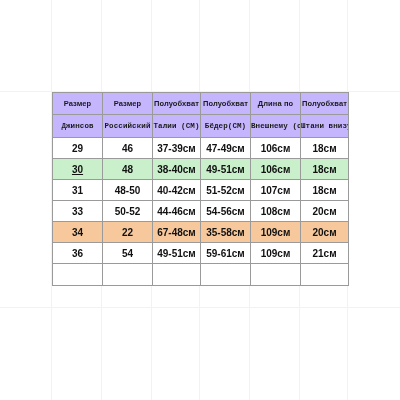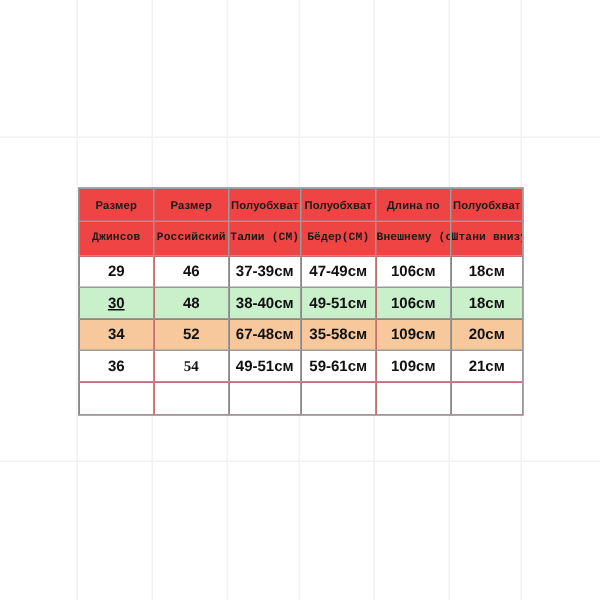--- a/index.html
+++ b/index.html
@@ -41,22 +41,21 @@
     position: absolute;
     left: 52px;
     top: 92px;
     width: 296px;
   }
 
   table.size-chart {
     border-collapse: collapse;
     table-layout: fixed;
     width: 296px;
-    background: #ef4444;
-    margin-top: 33px;
+    background: #c4b5fd;
   }
   table.size-chart th,
   table.size-chart td {
     border: 1px solid #9a9a9a;
     text-align: center;
     vertical-align: middle;
     padding: 0;
     overflow: hidden;
     white-space: nowrap;
   }
@@ -147,30 +146,46 @@
         </tr>
         <tr class="data-row">
           <td style="background: rgb(201, 240, 203); text-decoration: underline;">30</td>
           <td style="background: rgb(201, 240, 203);">48</td>
           <td style="background: rgb(201, 240, 203);">38-40см</td>
           <td style="background: rgb(201, 240, 203);">49-51см</td>
           <td style="background: rgb(201, 240, 203);">106см</td>
           <td style="background: rgb(201, 240, 203);">18см</td>
         </tr>
         <tr class="data-row">
+          <td style="background: rgb(255, 255, 255);">31</td>
+          <td style="background: rgb(255, 255, 255);">48-50</td>
+          <td style="background: rgb(255, 255, 255);">40-42см</td>
+          <td style="background: rgb(255, 255, 255);">51-52см</td>
+          <td style="background: rgb(255, 255, 255);">107см</td>
+          <td style="background: rgb(255, 255, 255);">18см</td>
+        </tr>
+        <tr class="data-row">
+          <td style="background: rgb(255, 255, 255);">33</td>
+          <td style="background: rgb(255, 255, 255);">50-52</td>
+          <td style="background: rgb(255, 255, 255);">44-46см</td>
+          <td style="background: rgb(255, 255, 255);">54-56см</td>
+          <td style="background: rgb(255, 255, 255);">108см</td>
+          <td style="background: rgb(255, 255, 255);">20см</td>
+        </tr>
+        <tr class="data-row">
           <td style="background: rgb(246, 200, 155);">34</td>
-          <td style="background: rgb(246, 200, 155);">52</td>
+          <td style="background: rgb(246, 200, 155);">22</td>
           <td style="background: rgb(246, 200, 155);">67-48см</td>
           <td style="background: rgb(246, 200, 155);">35-58см</td>
           <td style="background: rgb(246, 200, 155);">109см</td>
           <td style="background: rgb(246, 200, 155);">20см</td>
         </tr>
         <tr class="data-row">
           <td style="background: rgb(255, 255, 255);">36</td>
-          <td style="background: rgb(255, 255, 255); font-family: Liberation Serif, serif;">54</td>
+          <td style="background: rgb(255, 255, 255);">54</td>
           <td style="background: rgb(255, 255, 255);">49-51см</td>
           <td style="background: rgb(255, 255, 255);">59-61см</td>
           <td style="background: rgb(255, 255, 255);">109см</td>
           <td style="background: rgb(255, 255, 255);">21см</td>
         </tr>
         <tr class="empty-row">
           <td style="background: rgb(255, 255, 255);"></td>
           <td style="background: rgb(255, 255, 255);"></td>
           <td style="background: rgb(255, 255, 255);"></td>
           <td style="background: rgb(255, 255, 255);"></td>

